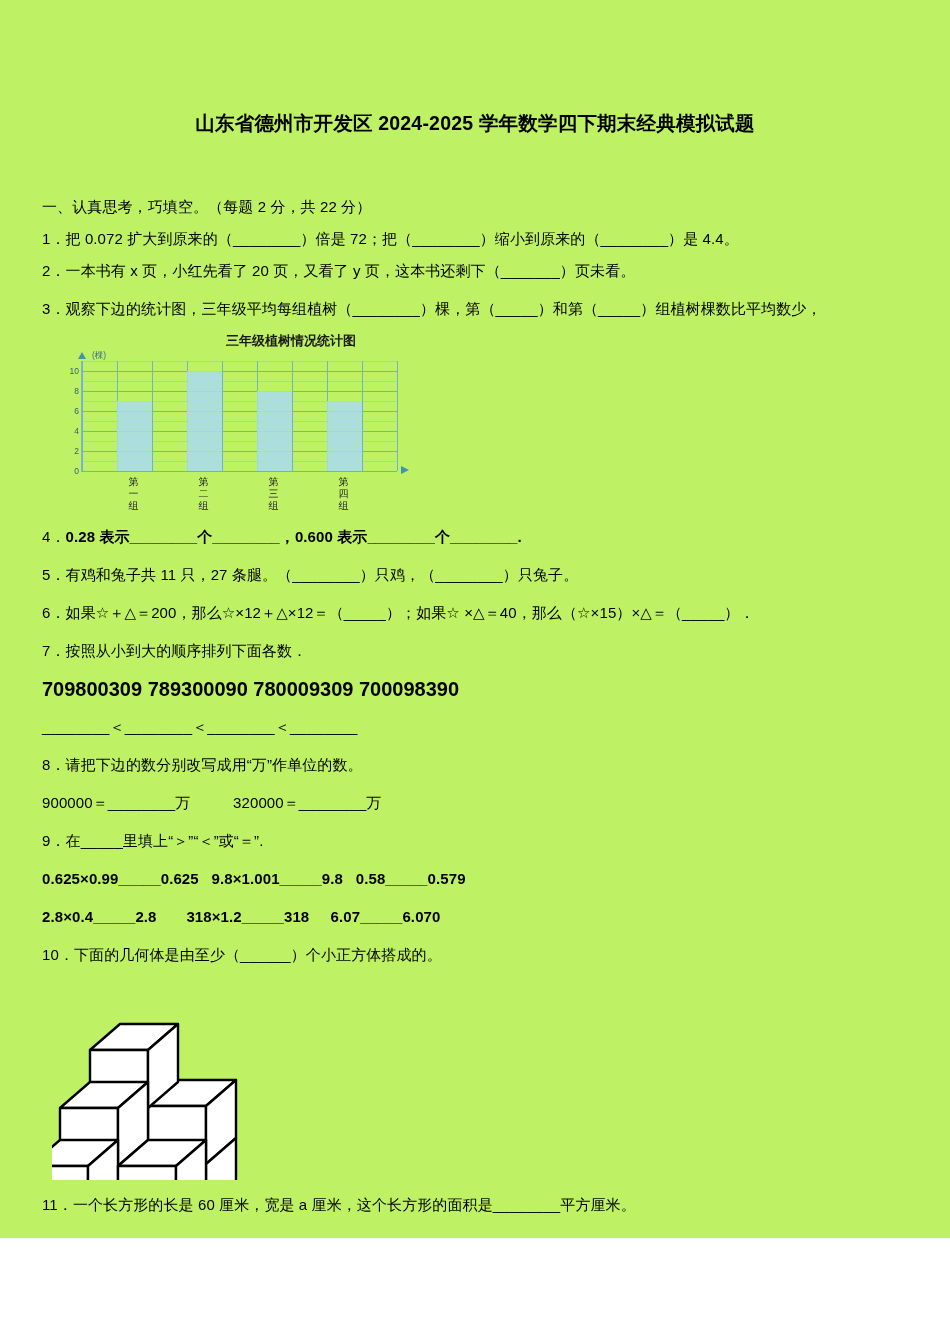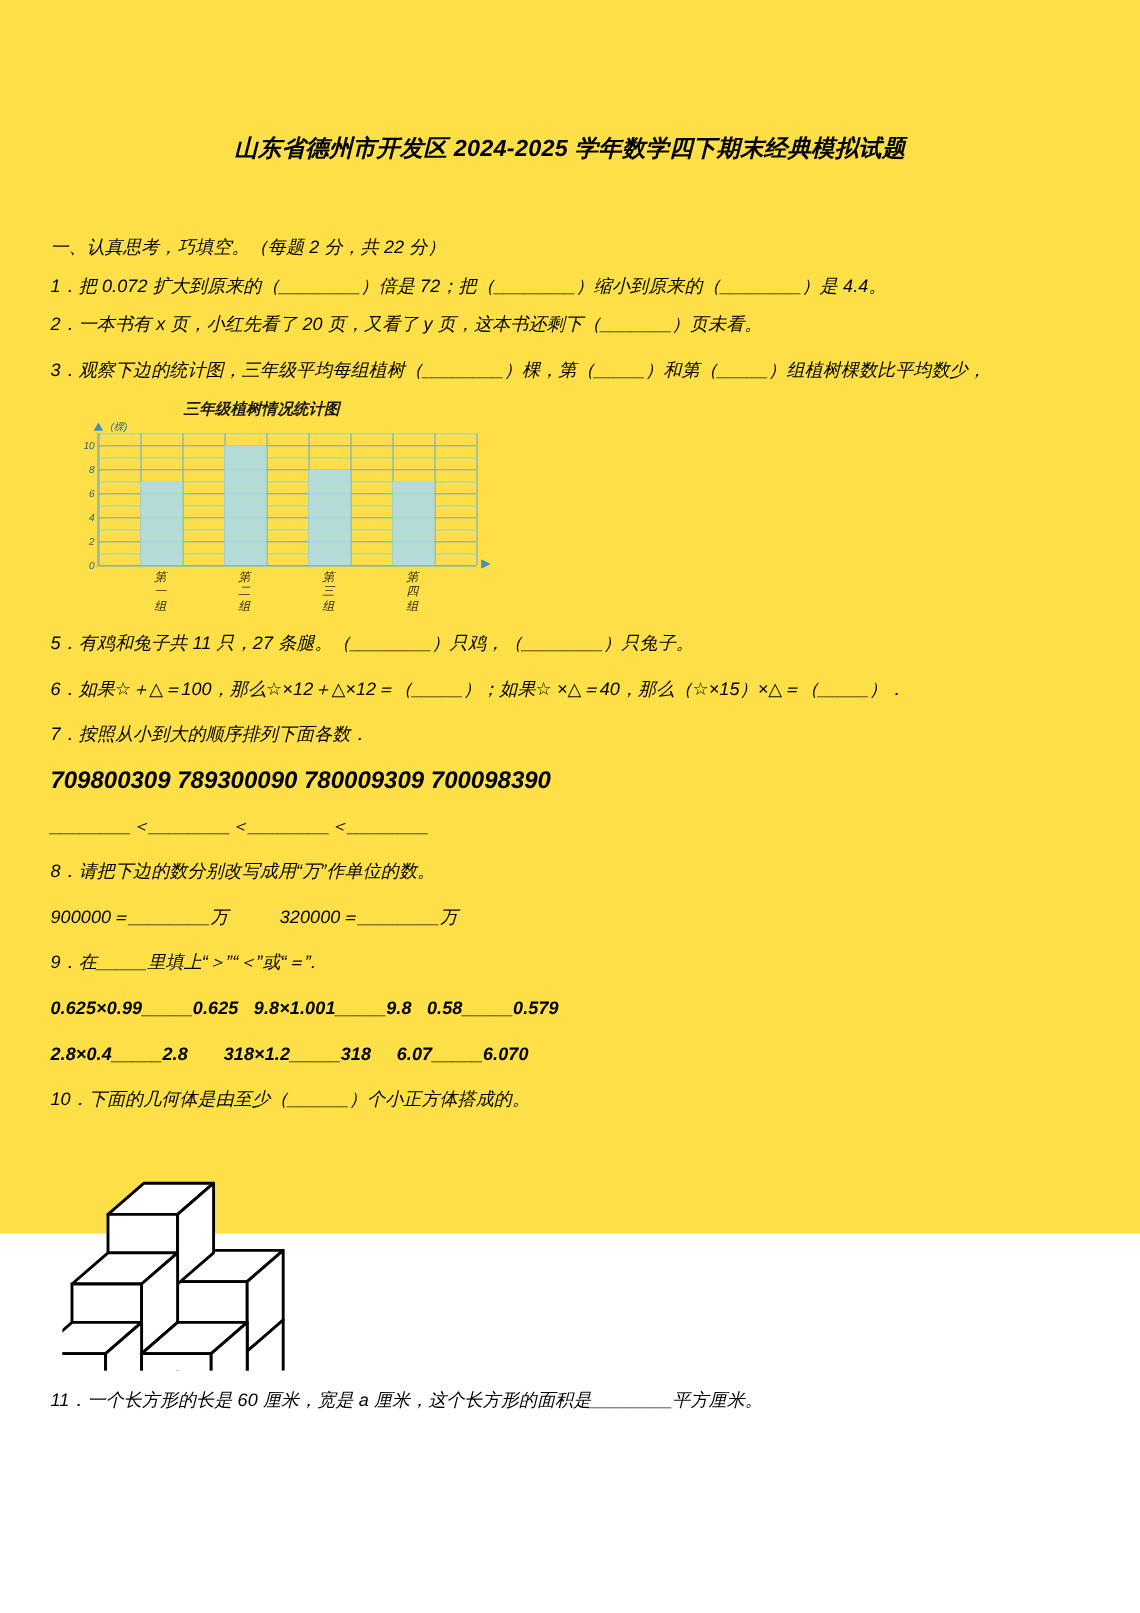--- a/index.html
+++ b/index.html
@@ -10,25 +10,24 @@
   body {
     width: 950px;
     height: 1344px;
     font-family: "Liberation Serif", "DejaVu Serif", serif;
     color: #000000;
     position: relative;
     overflow: hidden;
   }
   .page {
     width: 950px;
-    height: 1028px;
+    height: 1238px;
     position: relative;
-    background: #fde047;
+    background: #bef264;
     box-sizing: border-box;
-    font-style: italic;
   }
   .doc-title {
     position: absolute;
     top: 110px;
     left: 0;
     width: 950px;
     text-align: center;
     font-size: 19.5px;
     font-weight: bold;
     letter-spacing: 0.2px;
@@ -61,23 +60,23 @@
   
   .chart-wrap {
     position: relative;
     margin: 10px 0 6px 14px;
     width: 360px;
     height: 190px;
   }
   .chart-title {
     position: absolute;
     top: 2px;
-    left: 12px;
+    left: 0;
     width: 300px;
-    text-align: center;
+    text-align: right;
     font-size: 13px;
     font-weight: bold;
     color: #1a1a1a;
     font-family: "Liberation Sans", "DejaVu Sans", sans-serif;
   }
   .chart-unit {
     position: absolute;
     top: 20px;
     left: 36px;
     font-size: 8.5px;
@@ -240,24 +239,25 @@
             <span>组</span>
           </div>
           <div class="xlabel" style="left: 277.5px;">
             <span>第</span>
             <span>四</span>
             <span>组</span>
           </div>
         </div>
     </div>
 
+    <div class="line gap"><span>4．</span><span class="bold">0.28 表示________个________，0.600 表示________个________.</span></div>
 
     <div class="line gap"><span>5．</span><span>有鸡和兔子共 11 只，27 条腿。（________）只鸡，（________）只兔子。</span></div>
 
-    <div class="line gap"><span>6．</span><span>如果☆＋△＝100，那么☆×12＋△×12＝（_____）；如果☆ ×△＝40，那么（☆×15）×△＝（_____）．</span></div>
+    <div class="line gap"><span>6．</span><span>如果☆＋△＝200，那么☆×12＋△×12＝（_____）；如果☆ ×△＝40，那么（☆×15）×△＝（_____）．</span></div>
 
     <div class="line gap"><span>7．</span><span>按照从小到大的顺序排列下面各数．</span></div>
     <div class="nums" style="margin-bottom:16px;">709800309  789300090    780009309     700098390</div>
     <div class="line gap">________＜________＜________＜________</div>
 
     <div class="line gap"><span>8．</span><span>请把下边的数分别改写成用“万”作单位的数。</span></div>
     <div class="line gap">900000＝________万          320000＝________万</div>
 
     <div class="line gap"><span>9．</span><span>在_____里填上“＞”“＜”或“＝”.</span></div>
     <div class="line gap bold">0.625×0.99_____0.625   9.8×1.001_____9.8   0.58_____0.579</div>

